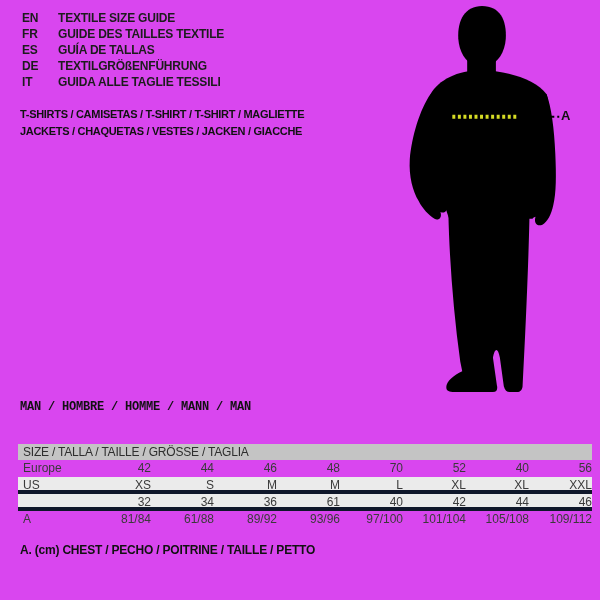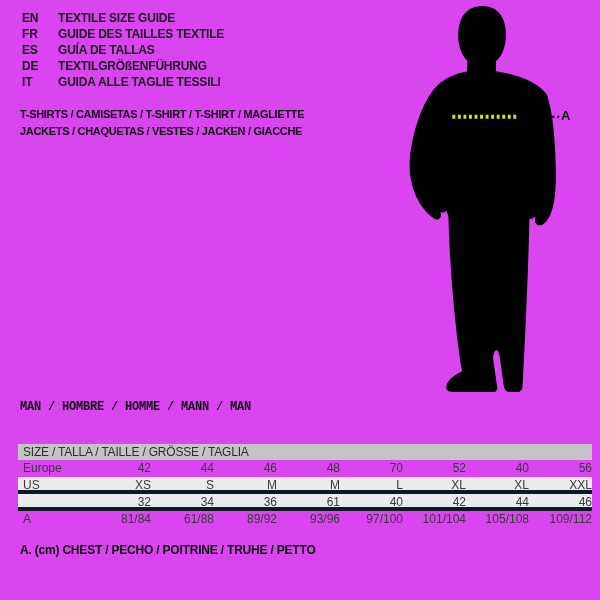--- a/index.html
+++ b/index.html
@@ -130,15 +130,15 @@
           <span class="cell">89/92</span>
           <span class="cell">93/96</span>
           <span class="cell">97/100</span>
           <span class="cell">101/104</span>
           <span class="cell">105/108</span>
           <span class="cell">109/112</span>
         </div>
       </div>
   </div>
 
-  <div class="footnote">A. (cm) CHEST / PECHO / POITRINE / TRUHE / PETTO</div>
+  <div class="footnote">A. (cm) CHEST / PECHO / POITRINE / TAILLE / PETTO</div>
 
 </div>
 
 </body></html>

